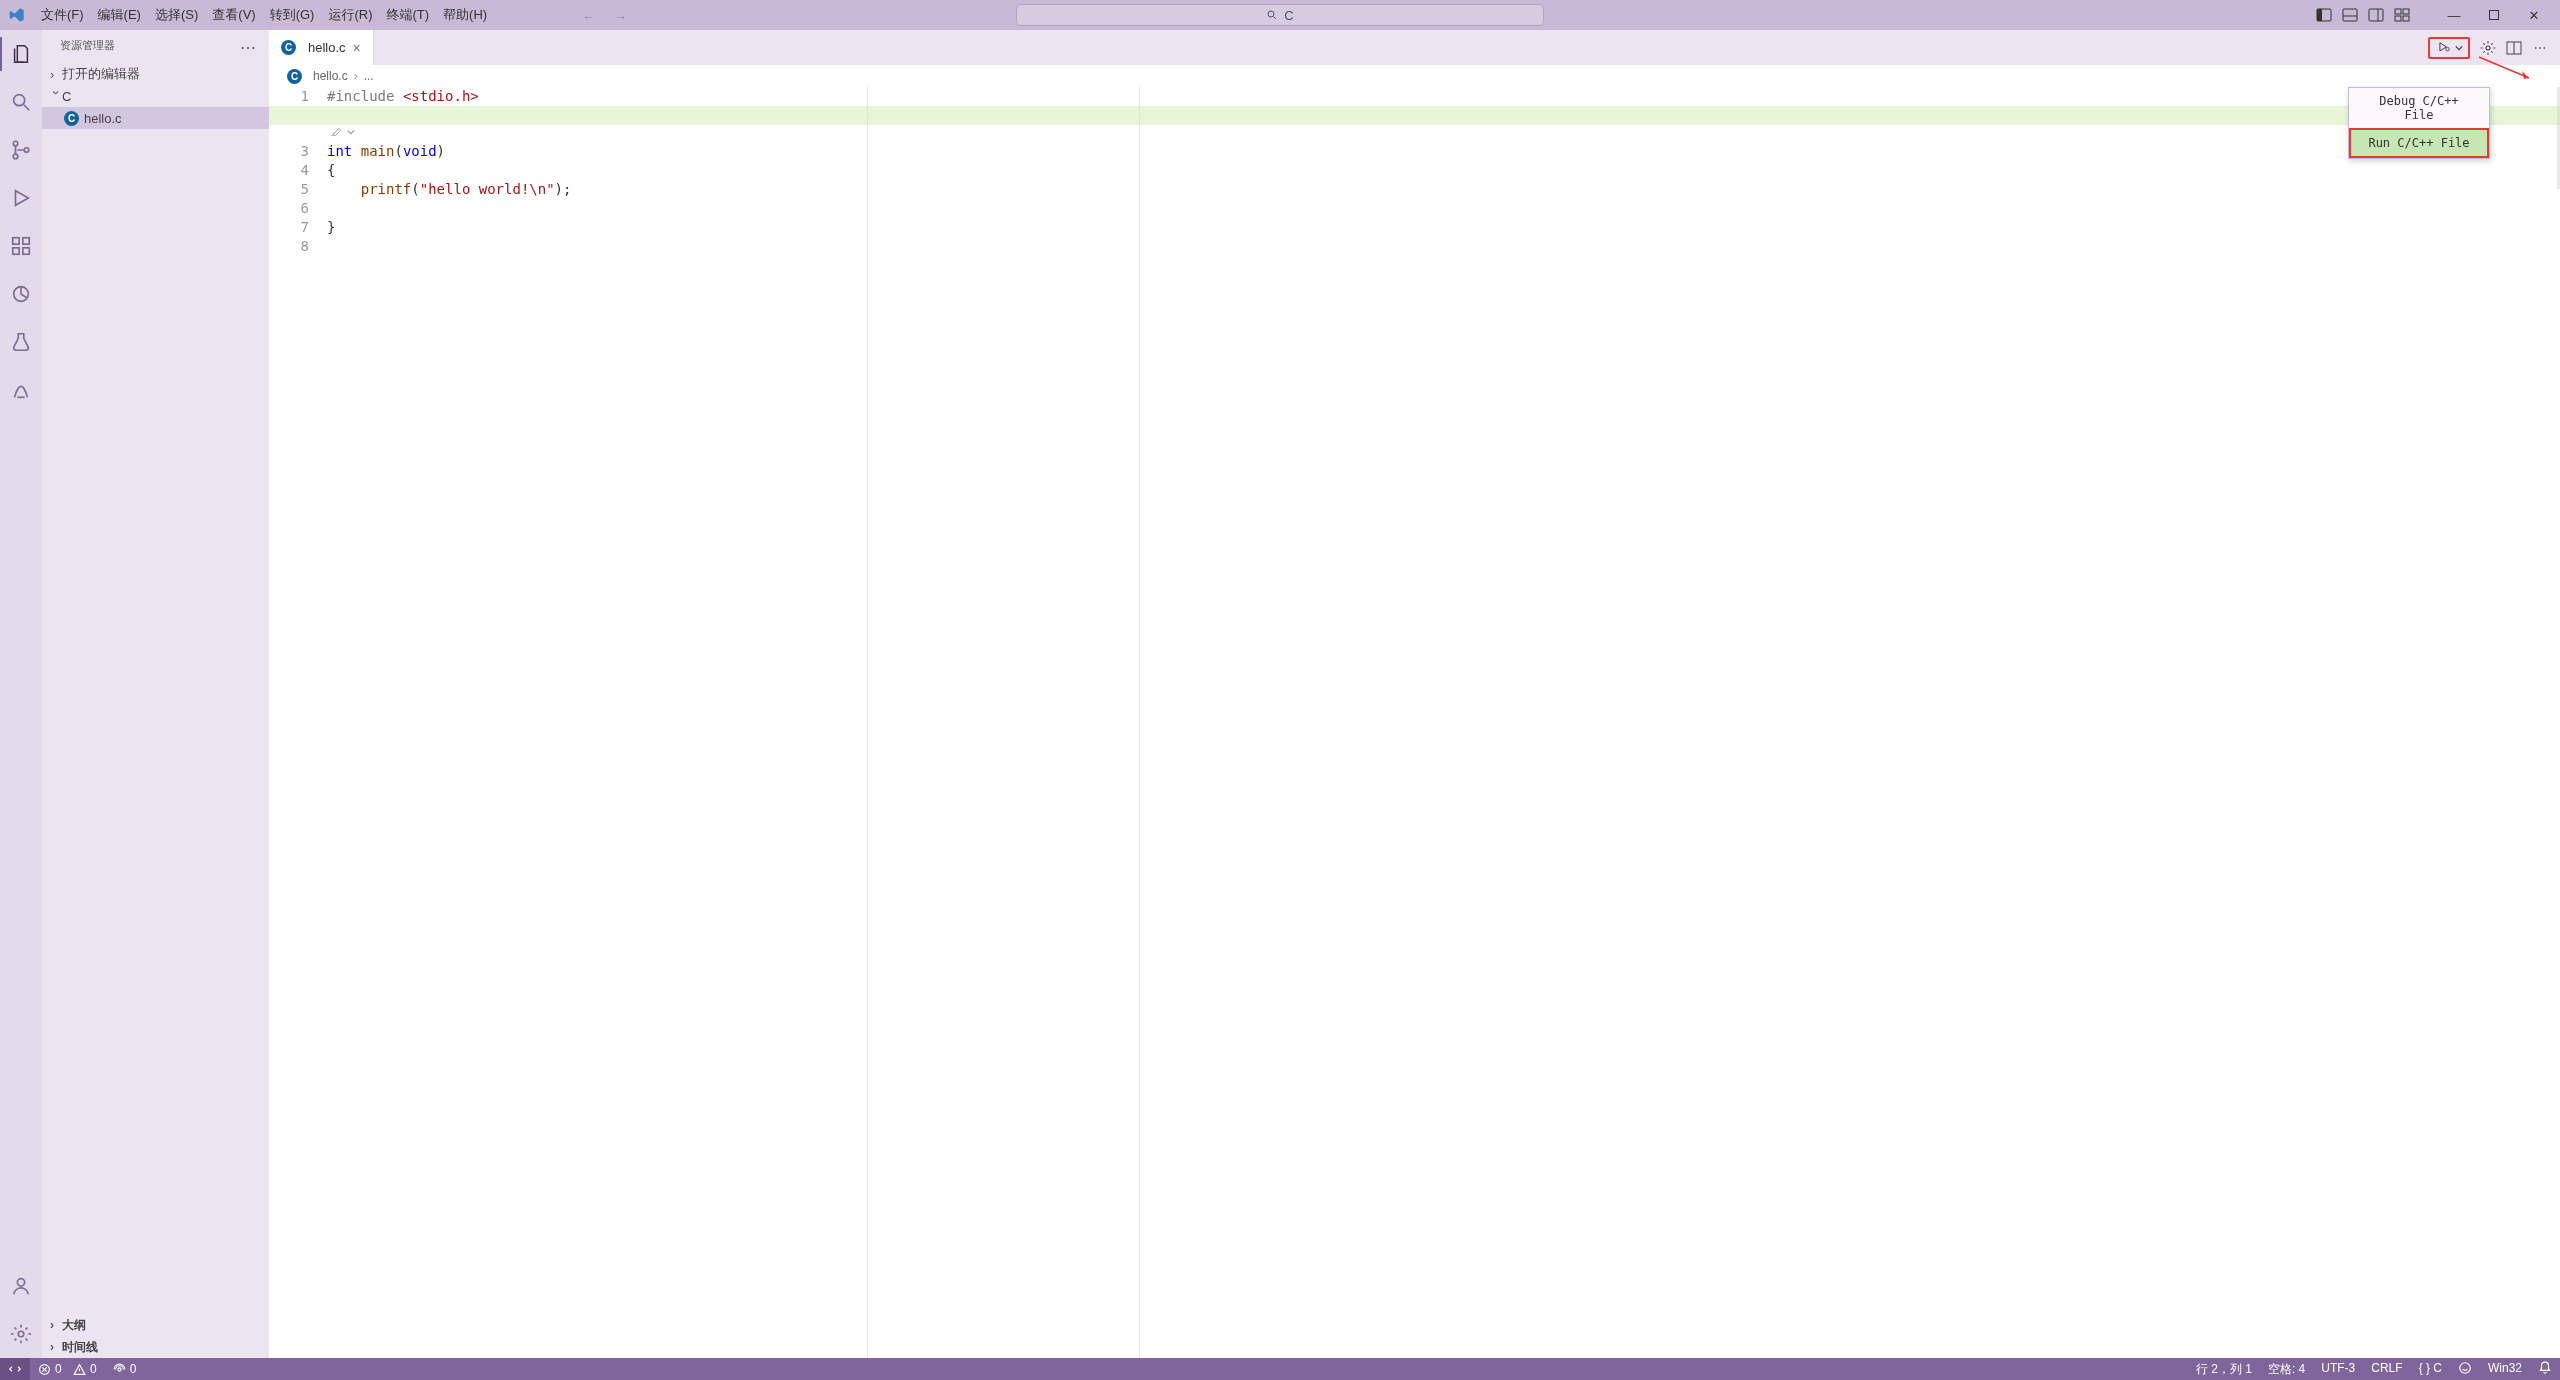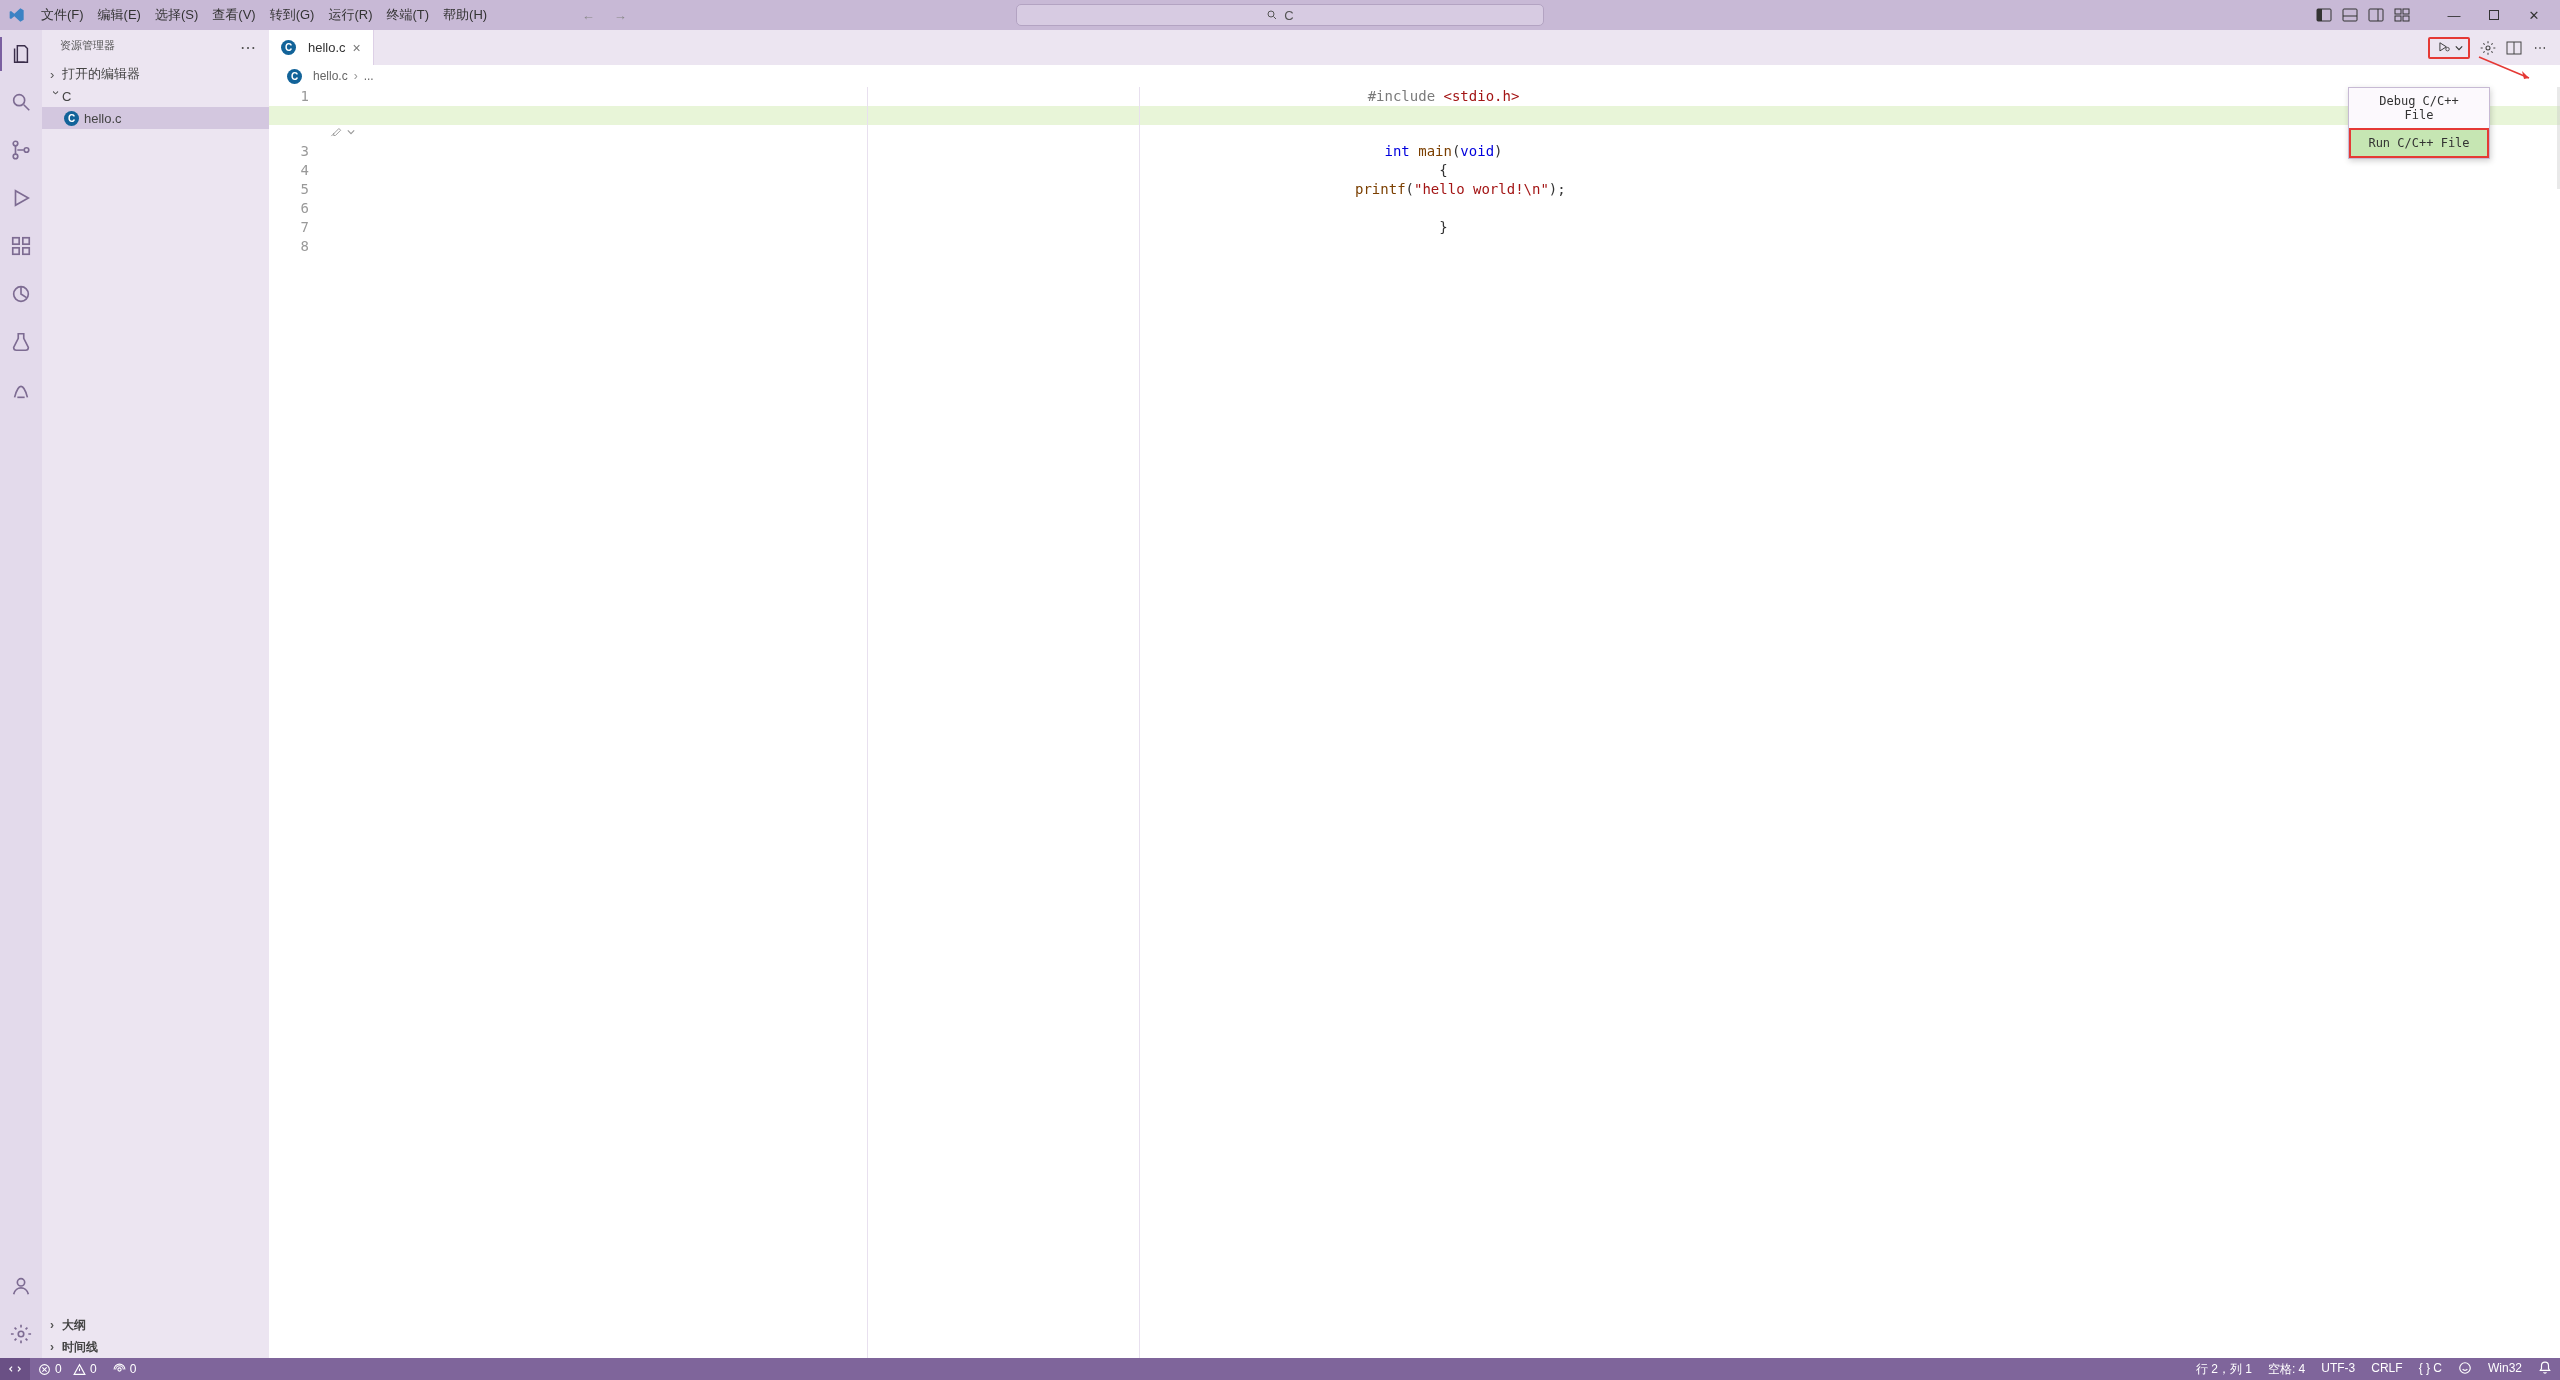--- a/index.html
+++ b/index.html
@@ -46,21 +46,21 @@
   .tab .close { color: #777; font-size: 14px; }
   .tab-actions { margin-left: auto; display: flex; align-items: center; gap: 10px; padding-right: 12px; }
   .run-btn { display: flex; align-items: center; gap: 2px; border: 2px solid #e53935; padding: 2px 5px; border-radius: 2px; }
   .breadcrumbs { height: 22px; display: flex; align-items: center; gap: 6px; padding-left: 18px; font-size: 12px; color: #666; }
   .breadcrumbs .sep { color: #999; }
 
   .code-area { flex: 1; position: relative; font-family: Consolas, monospace; font-size: 14px; }
   .gutter { position: absolute; left: 0; top: 0; width: 58px; text-align: right; color: #999; }
   .gutter div { height: 19px; line-height: 19px; padding-right: 18px; }
   .code-lines { position: absolute; left: 58px; right: 0; top: 0; }
-  .code-lines .line { height: 19px; line-height: 19px; white-space: pre; text-align: center; }
+  .code-lines .line { height: 19px; line-height: 19px; white-space: pre; }
   .line.highlight { background: #e8f5d8; margin-left:-58px; padding-left:58px; width: calc(100% + 58px); }
   .lightbulb { position: absolute; left: 0; top: 19px; width: 18px; height: 19px; display: flex; align-items: center; justify-content: center; color: #f0c040; font-size: 13px; }
   .code-hints { position: absolute; left: 60px; top: 38px; color: #999; font-size: 12px; display: flex; gap: 4px; align-items: center; }
   .rulers { position: absolute; top: 0; bottom: 0; pointer-events:none; }
   .ruler { position: absolute; top: 0; bottom: 0; width: 1px; background: #e8e0ef; }
 
   .tok-pp { color: #7a7a7a; }
   .tok-kw { color: #0000dd; }
   .tok-fn { color: #7b3f00; }
   .tok-str { color: #a31515; }

